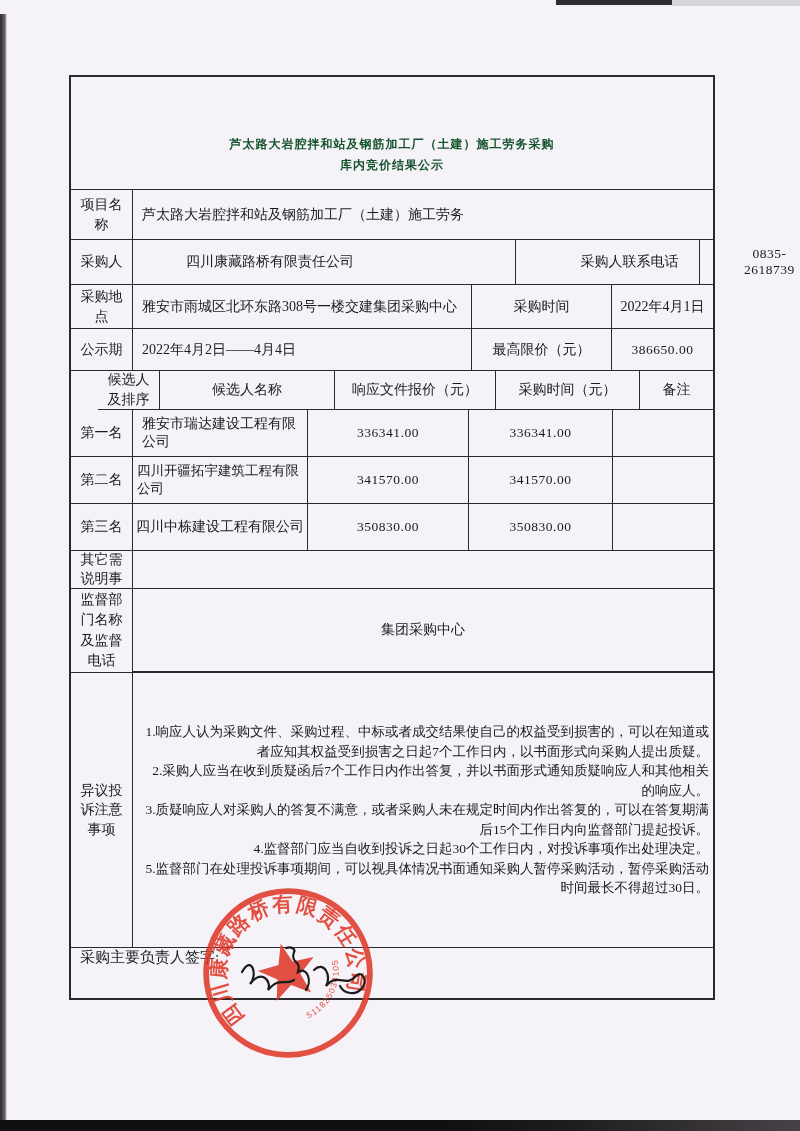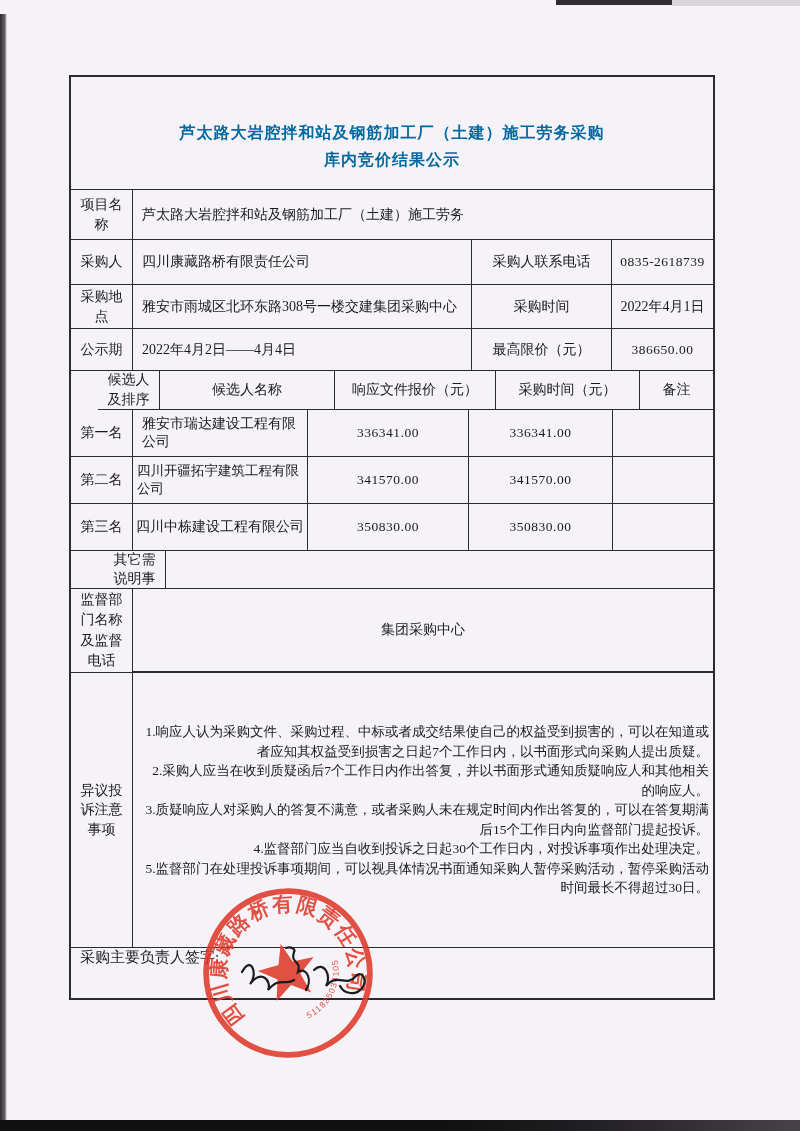--- a/index.html
+++ b/index.html
@@ -25,24 +25,24 @@
   .br{border-right:1.5px solid #2b2a2c;}
   .lab{width:62px;flex:0 0 62px;justify-content:center;text-align:center;
     padding:0 6px;line-height:1.4;}
   .ctr{justify-content:center;text-align:center;}
   .pad{padding-left:9px;padding-right:6px;}
   .flex1{flex:1 1 auto;}
   .num{font-size:13.5px;letter-spacing:.5px;}
   
   .r-title{height:113px;flex:0 0 113px;flex-direction:column;align-items:center;
     justify-content:flex-end;padding-bottom:14px;box-sizing:border-box;}
-  .t1,.t2{font-family:Liberation Mono, monospace;font-weight:bold;
-    font-size:16px;letter-spacing:1px;line-height:1.7;color:#0369a1;}
+  .t1,.t2{font-family:Liberation Sans, sans-serif;font-weight:bold;
+    font-size:12px;letter-spacing:1px;line-height:1.7;color:#14532d;}
   .r-pname{height:50px;flex:0 0 50px;}
-  .r-buyer{height:45px;flex:0 0 45px;}
+  .r-buyer{height:45px;flex:0 0 45px;gap:44px;}
   .r-loc{height:44px;flex:0 0 44px;}
   .r-pub{height:42px;flex:0 0 42px;}
   .r-chead{height:39px;flex:0 0 39px;margin-left:27px;}
   .r-cand{height:47px;flex:0 0 47px;}
   .r-other{height:38px;flex:0 0 38px;}
   .r-sup{height:84px;flex:0 0 84px;}
   .r-disp{height:275px;flex:0 0 275px;}
   .w-val{width:339px;flex:0 0 339px;}
   .w-lab2{width:140px;flex:0 0 140px;text-align:center;}
   .w-name{width:175px;flex:0 0 175px;}
@@ -129,21 +129,21 @@
 
   <div class="row r-cand">
     <div class="cell lab br">第三名</div>
     <div class="cell w-name br ctr">四川中栋建设工程有限公司</div>
     <div class="cell w-p1 br ctr num">350830.00</div>
     <div class="cell w-p2 br ctr num">350830.00</div>
     <div class="cell flex1 ctr"></div>
   </div>
 
   <div class="row r-other">
-    <div class="cell lab br" style="line-height:1.3;margin-left:33px;">其它需说明事</div>
+    <div class="cell lab br" style="line-height:1.3;">其它需说明事</div>
     <div class="cell flex1 pad"></div>
   </div>
 
   <div class="row r-sup">
     <div class="cell lab br" style="line-height:1.45;">监督部门名称及监督电话</div>
     <div class="sup-right">
       <div class="sup-sub first">集团采购中心</div>
     </div>
   </div>
 

